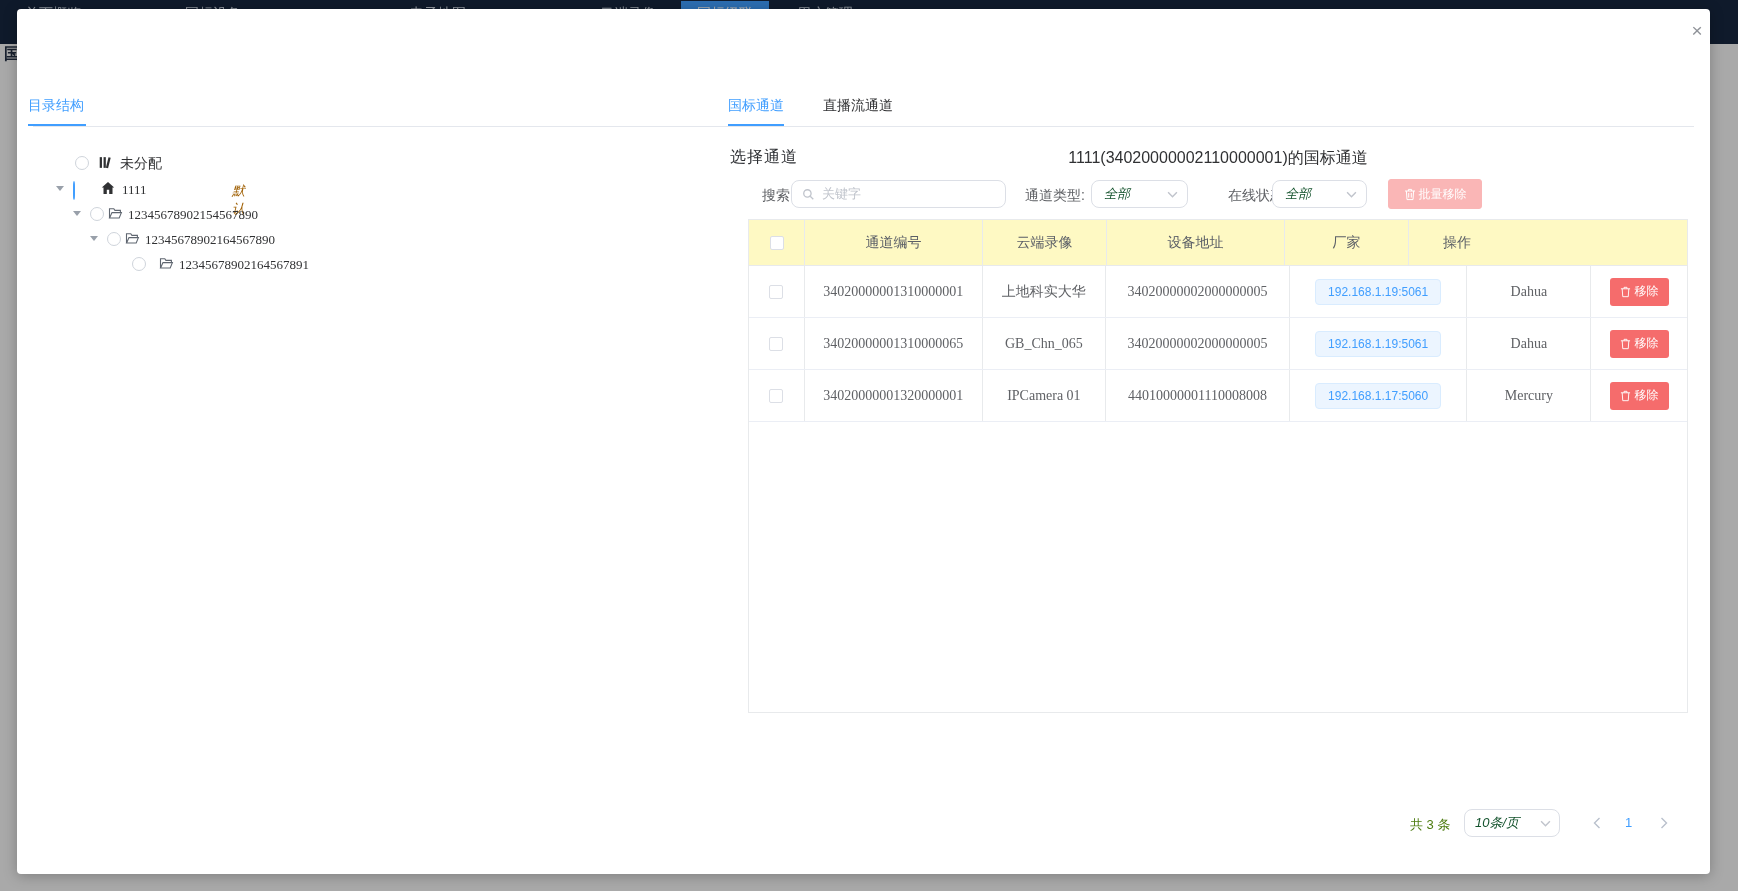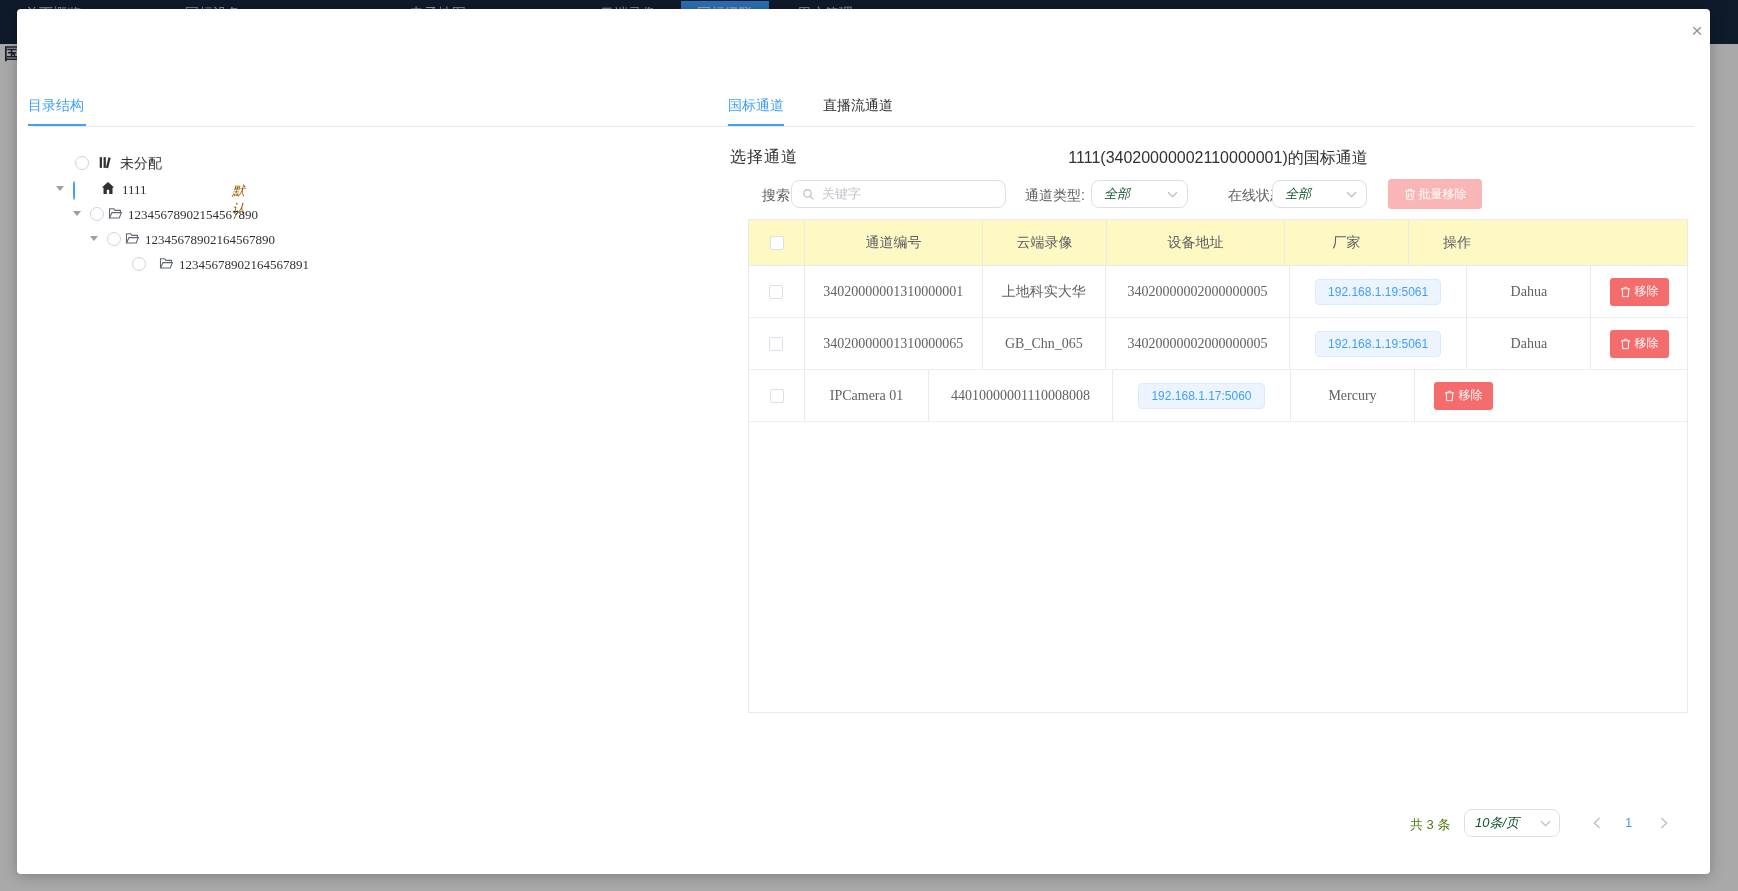--- a/index.html
+++ b/index.html
@@ -261,20 +261,21 @@
             </svg>
         <span>移除</span>
           </span>
       </div>
     </div>
 
     <div class="trow body">
       <div class="tcell c0">
           <span class="checkbox"></span>
         </div>
+      <div class="tcell c1 num">34020000001320000001</div>
       <div class="tcell c2 num">IPCamera 01</div>
       <div class="tcell c3 num">44010000001110008008</div>
       <div class="tcell c4">
           <span class="tag">192.168.1.17:5060</span>
         </div>
       <div class="tcell c5 num">Mercury</div>
       <div class="tcell c6">
           <span class="rm-btn">
         <svg width="11" height="12" viewBox="0 0 12 13">
               <path d="M1 3h10M4.4 3V1.4h3.2V3M2.4 3l.6 8.6h6l.6-8.6" fill="none" stroke="#fff" stroke-width="1"></path>

